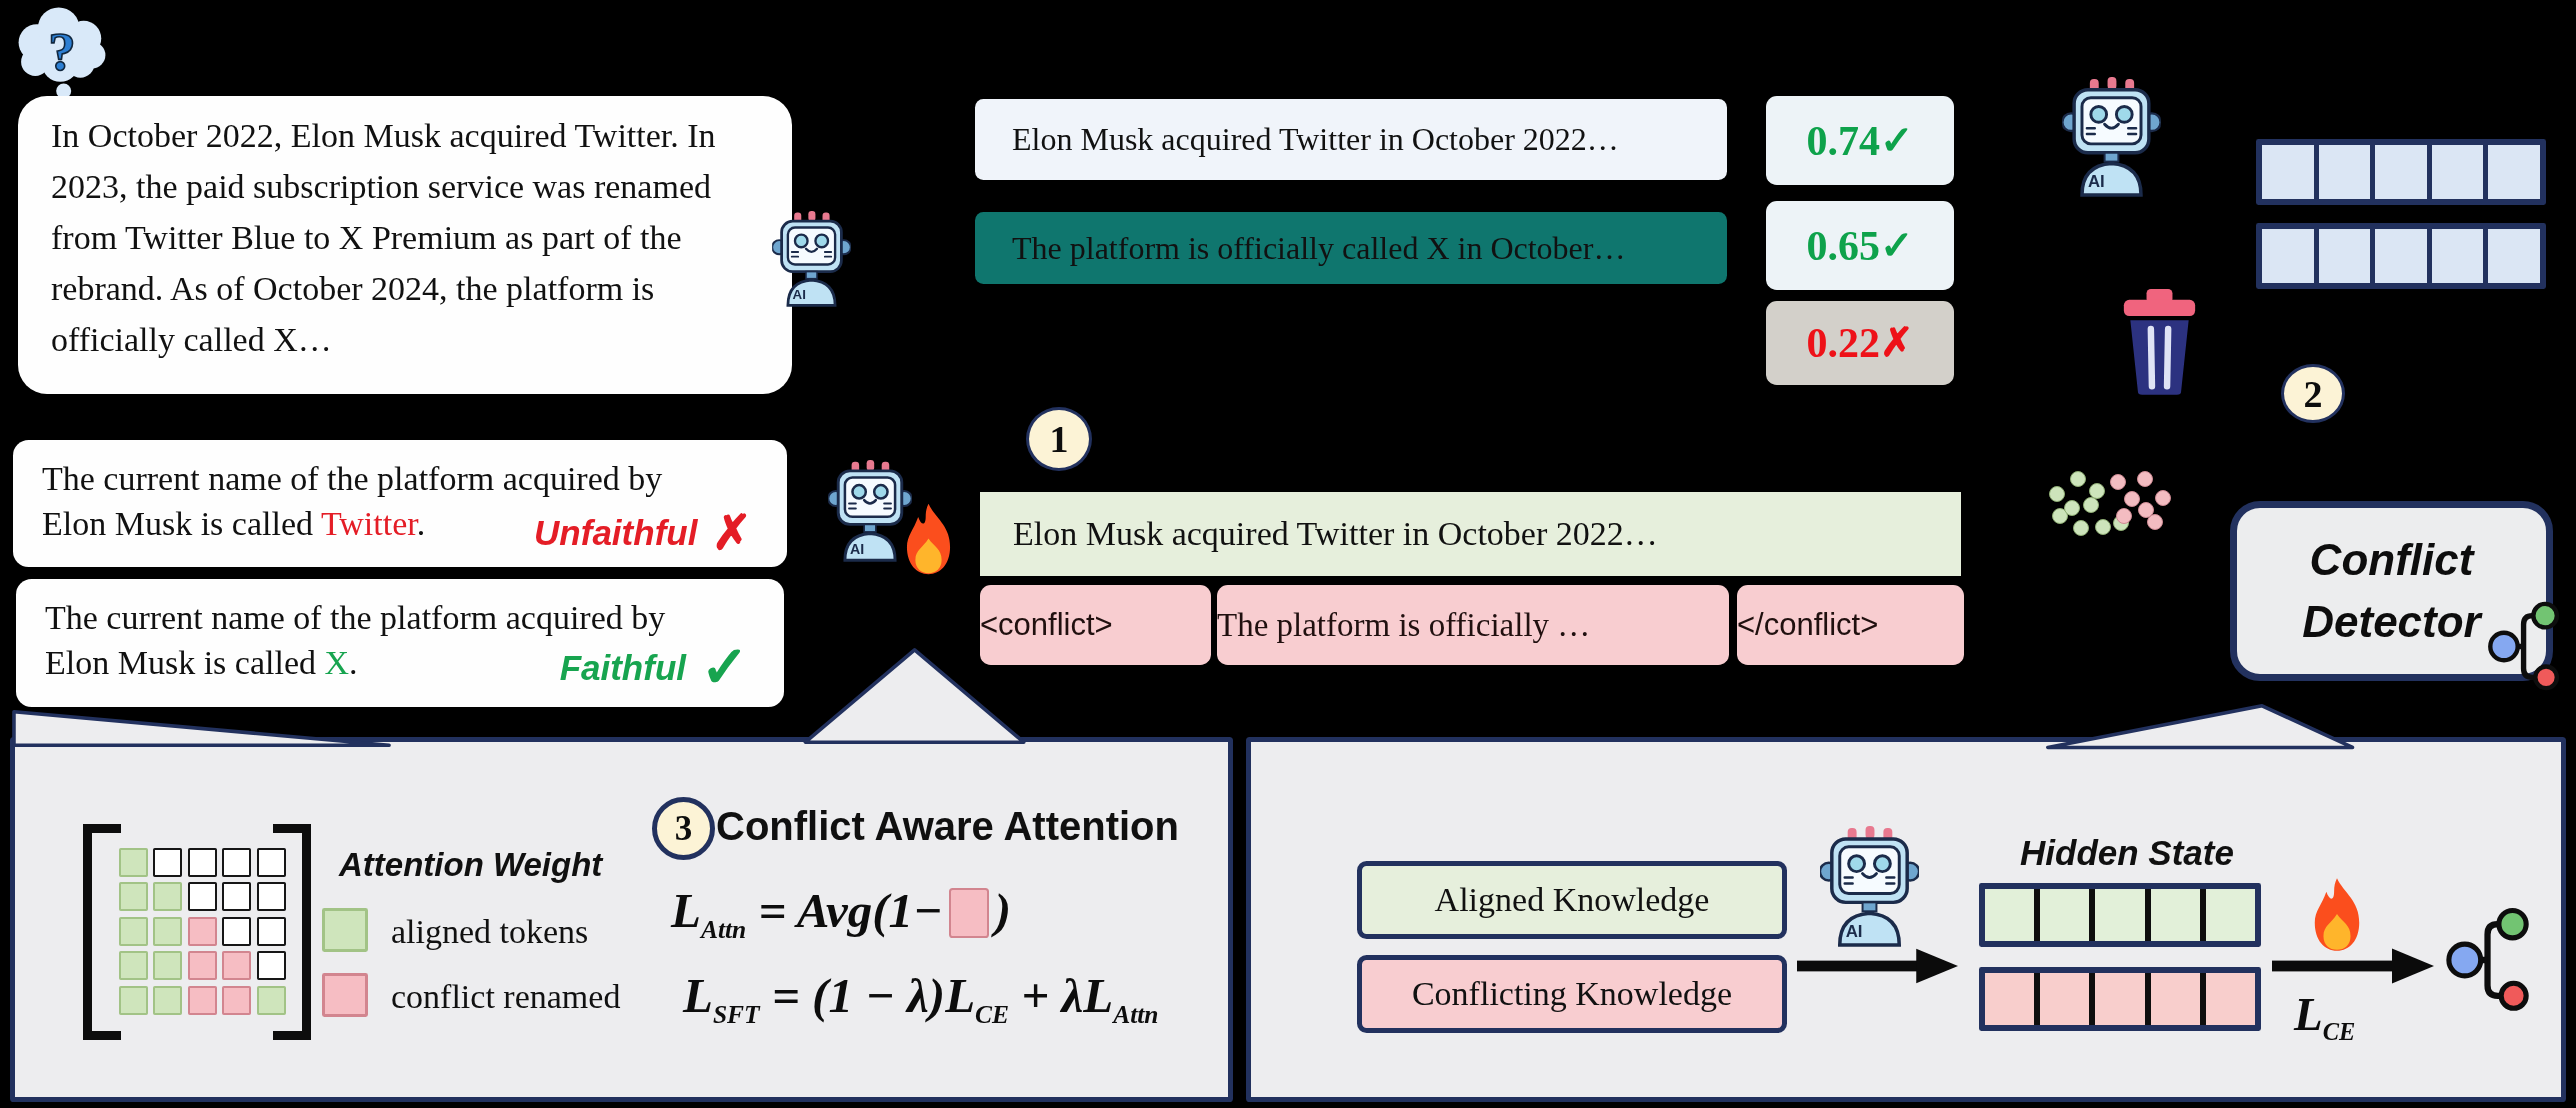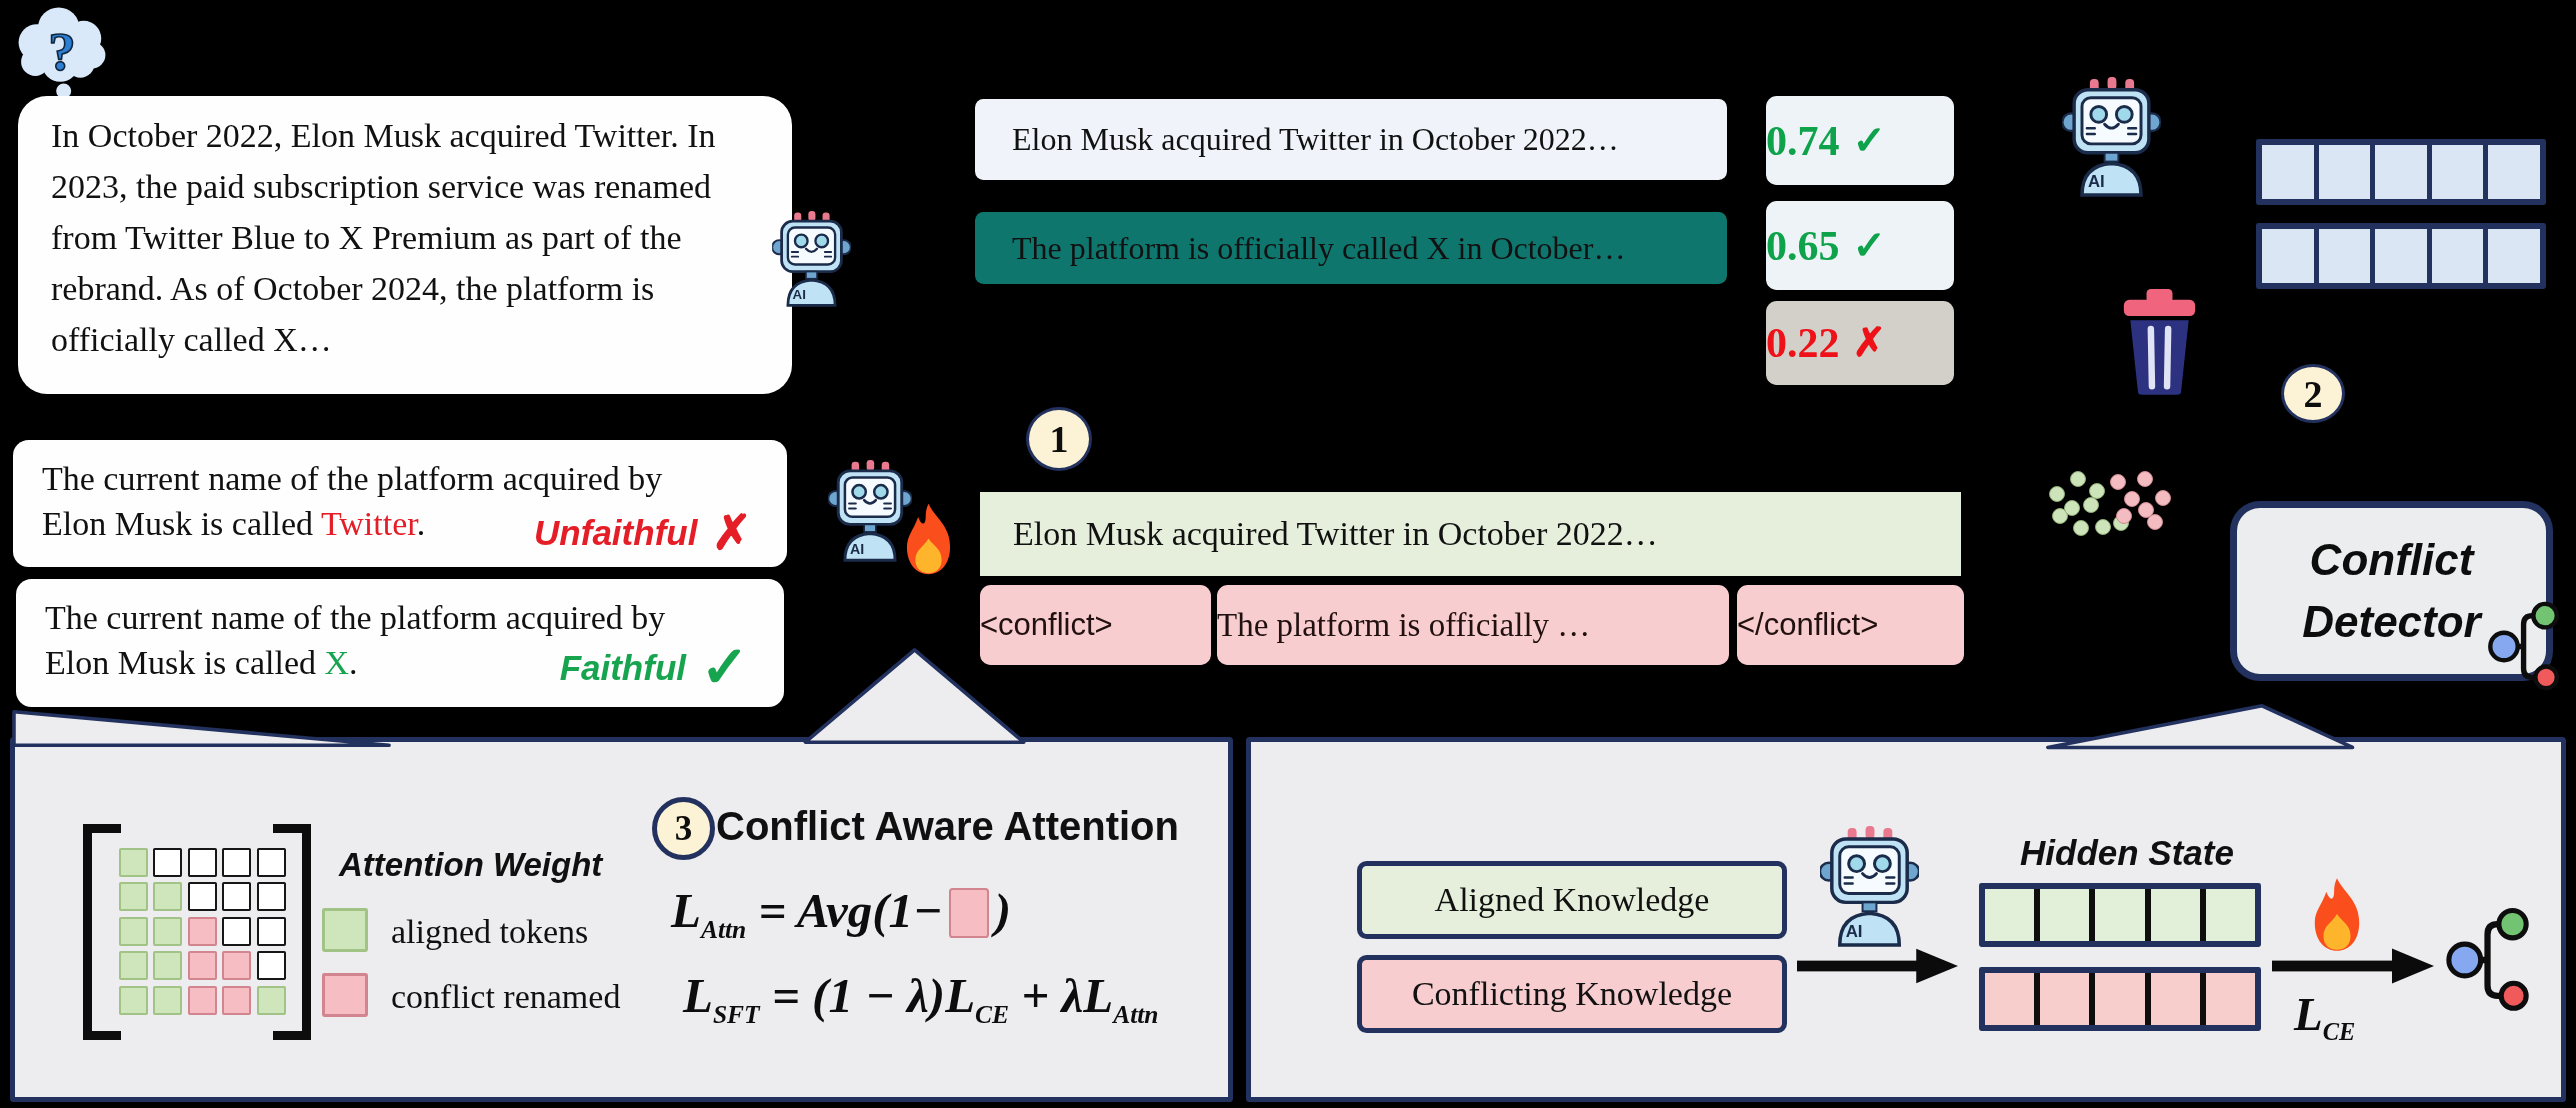--- a/index.html
+++ b/index.html
@@ -13,21 +13,21 @@
   .out-text{font-size:34px;line-height:1.35;padding:15.6px 29px;}
   .verdict{position:absolute;display:flex;align-items:center;gap:14.4px;}
   .v-label{font-family:"Liberation Sans",sans-serif;font-weight:bold;font-style:italic;font-size:35px;}
   .v-mark{font-weight:bold;font-size:48px;line-height:1;}
   .red{color:#e41d26;} .green{color:#17a44f;}
   .hl-red{color:#e41d26;} .hl-green{color:#17a44f;}
 
   
   .cand-text{position:absolute;display:flex;align-items:center;font-size:32px;padding-left:37px;
              border-radius:8.4px;white-space:nowrap;box-sizing:border-box;}
-  .score-box{position:absolute;display:flex;align-items:center;justify-content:flex-start;gap:13px;
+  .score-box{position:absolute;display:flex;align-items:center;justify-content:center;
              border-radius:10.8px;box-sizing:border-box;}
   .score-val{font-weight:bold;font-size:42px;}
   .score-mark{font-weight:bold;font-size:40px;line-height:1;}
   .pass .score-val,.pass .score-mark{color:#0ea24b;}
   .fail .score-val,.fail .score-mark{color:#ee1118;}
 
   
   .badge{position:absolute;display:flex;align-items:center;justify-content:center;background:#fcf3d6;
          border:3px solid #22315e;border-radius:50%;font-weight:bold;font-size:38px;color:#0d0d0d;}
   .badge.thick{border-width:5.4px;}

